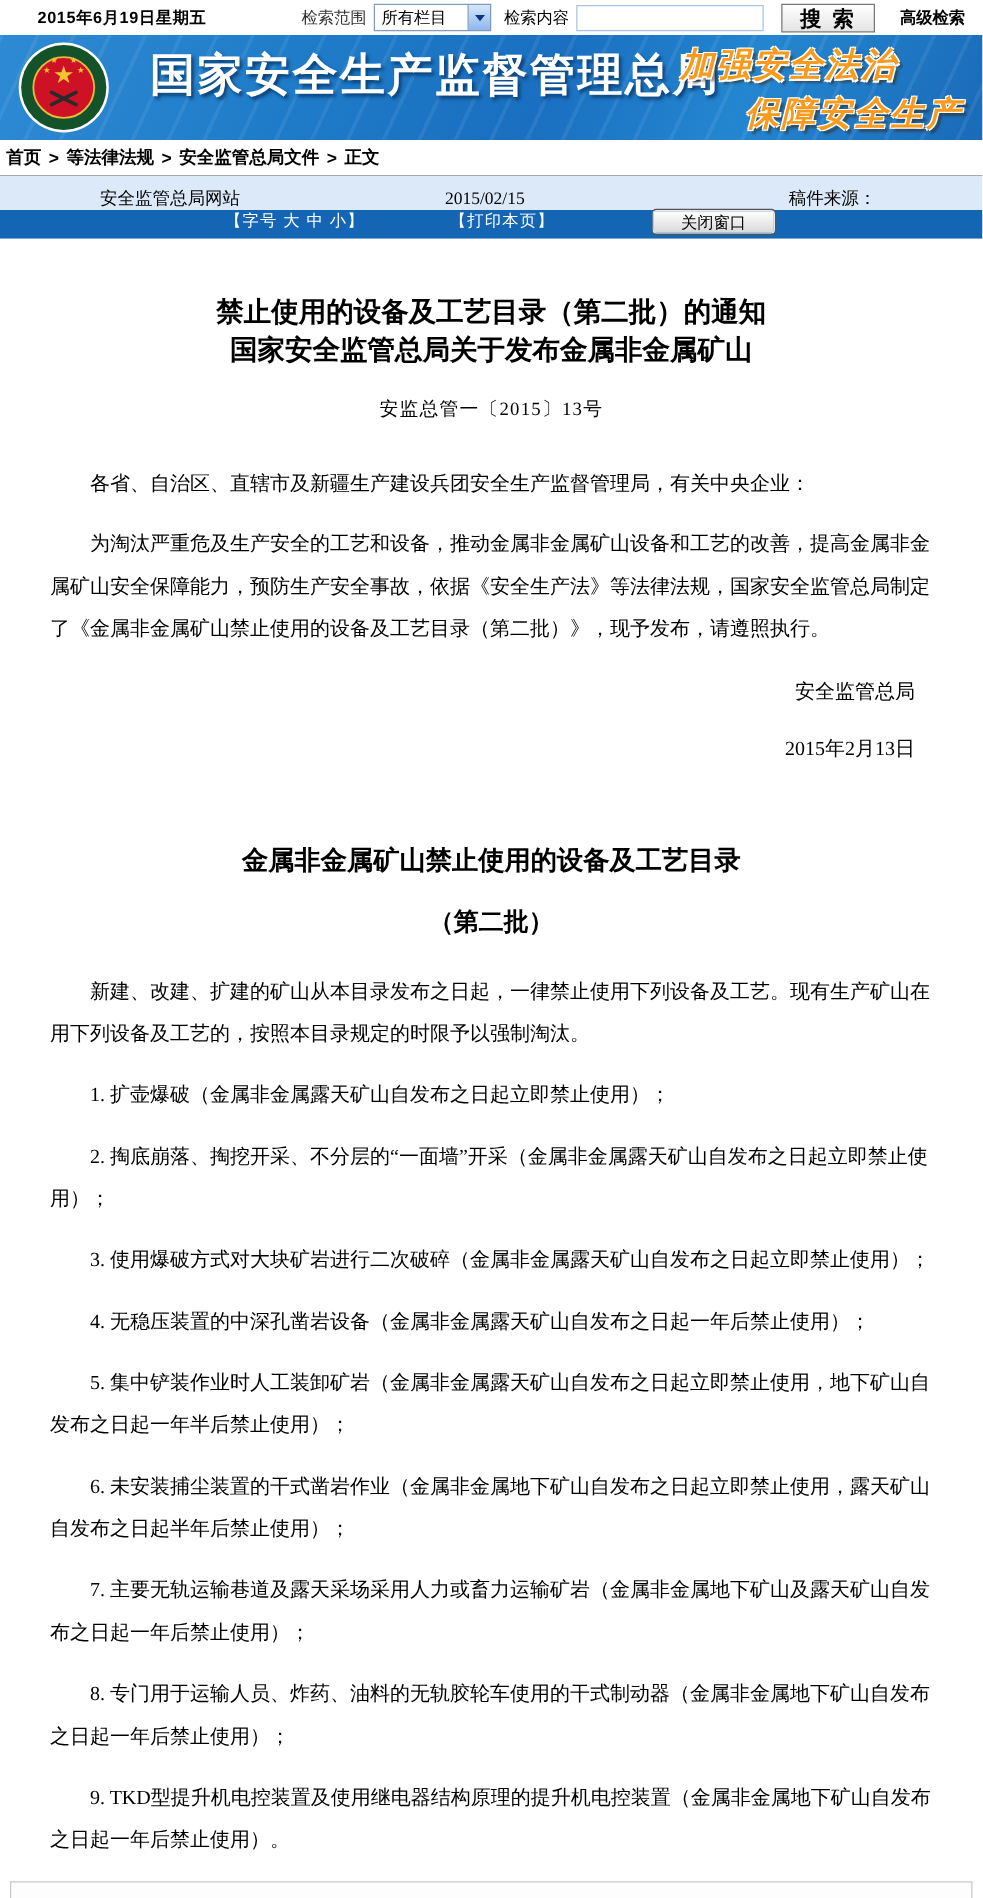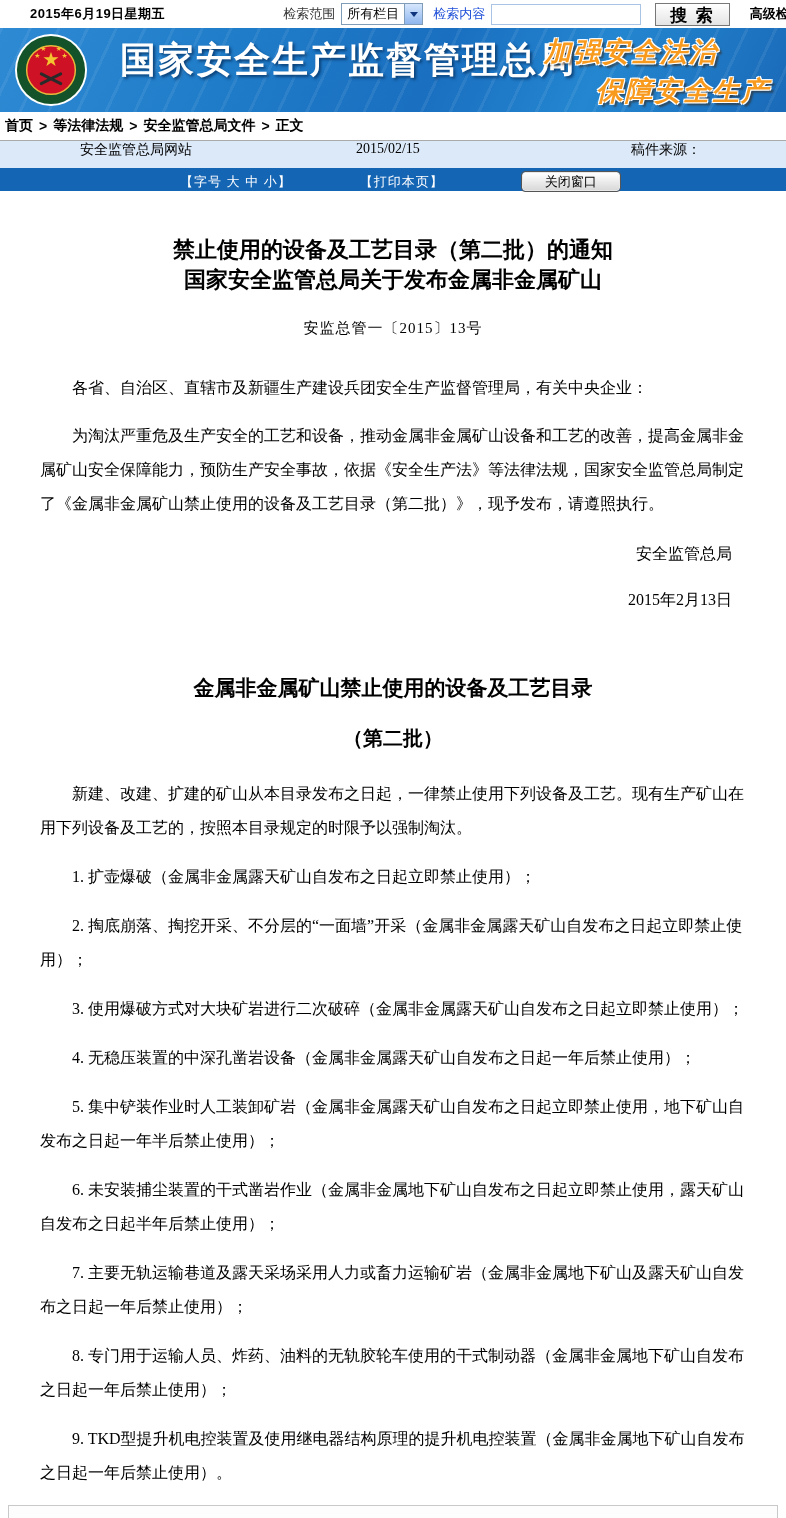--- a/index.html
+++ b/index.html
@@ -10,33 +10,33 @@
     color:#000;
   }
   .page { width:786px; overflow:hidden; }
 
   
   .topbar {
     height:28px; background:#ffffff; display:flex; align-items:center;
     font-size:13px; padding:0 14px; white-space:nowrap;
   }
   .topbar .date { margin-left:16px; font-weight:bold; letter-spacing:0.5px; }
-  .topbar .scope-label { margin-left:118px; color:#333; }
+  .topbar .scope-label { margin-left:76px; color:#333; }
   .xp-select {
     display:flex; align-items:center; width:185px; height:22px; margin-left:6px;
     border:1px solid #7f9db9; background:#fff; cursor:pointer;
   }
   .xp-select .val { flex:1; padding:0 5px; font-size:13px; }
   .xp-select .arrow-btn {
     width:18px; height:20px; border-left:1px solid #7f9db9;
     background:linear-gradient(180deg,#d6e7fc,#8fb6ef);
     display:flex; align-items:center; justify-content:center;
   }
   .arrow-glyph { width:0; height:0; border-left:4px solid transparent; border-right:4px solid transparent; border-top:5px solid #10357c; }
-  .topbar .content-label { margin-left:10px; color:#1d4ed8; }
+  .topbar .content-label { margin-left:10px; color:#000000; }
   .search-input {
     width:150px; height:21px; margin-left:6px; border:1px solid #a9c4e4;
     font-size:13px; padding:0 4px; outline:none;
   }
   .search-btn {
     margin-left:14px; height:23px; padding:0 14px; font-size:17px; font-weight:bold;
     border:1px solid #777; background:linear-gradient(180deg,#ffffff,#e4e4e4);
     cursor:pointer; letter-spacing:2px;
   }
   .topbar .advanced { margin-left:20px; font-weight:bold; cursor:pointer; }
@@ -78,29 +78,29 @@
     height:29px; display:flex; align-items:center; font-size:14px; font-weight:bold;
     padding:0 5px; border-bottom:1px solid #aaa; background:#fff;
   }
   .crumb { display:flex; align-items:center; }
   .crumb .lnk { cursor:pointer; }
   .crumb .sep { margin:0 6px; font-weight:bold; }
   .crumb:last-child .sep { display:none; }
 
   
   .metabar {
-    height:27px; background:#dce9f8; display:flex; align-items:flex-start; font-size:14px;
+    height:27px; background:#dce9f8; display:flex; align-items:flex-end; font-size:14px;
   }
   .metabar .src { margin-left:80px; width:260px; }
   .metabar .dt { width:180px; font-family:"Liberation Serif", serif;margin-left:16px; }
   .metabar .origin { margin-left:95px; }
 
   
   .toolbar {
-    height:23px; background:#1565b5; display:flex; align-items:flex-end; font-size:13px; color:#fff;
+    height:23px; background:#1565b5; display:flex; align-items:flex-start; font-size:13px; color:#fff;
   }
   .toolbar .fontsize { margin-left:180px; cursor:pointer; letter-spacing:1px; }
   .toolbar .print { margin-left:68px; cursor:pointer; letter-spacing:1px; }
   .toolbar .close-btn {
     margin-left:78px; height:19px; padding:0 22px; font-size:13px;
     border:1px solid #e8e8e8; outline:1px solid #555; border-radius:3px;
     background:linear-gradient(180deg,#ffffff,#d9d9d9); cursor:pointer;
   }
 
   

